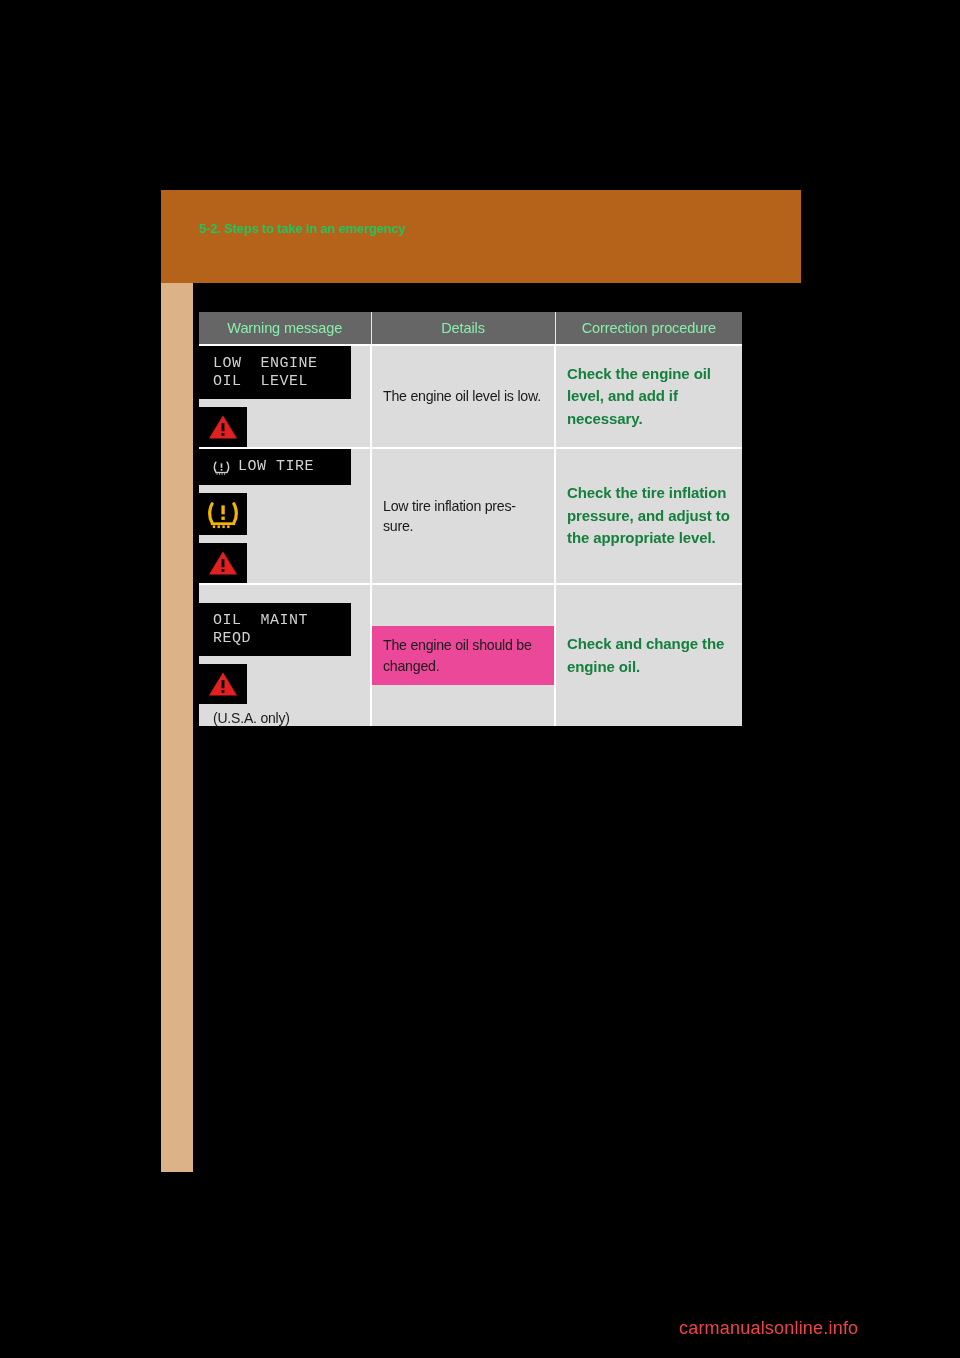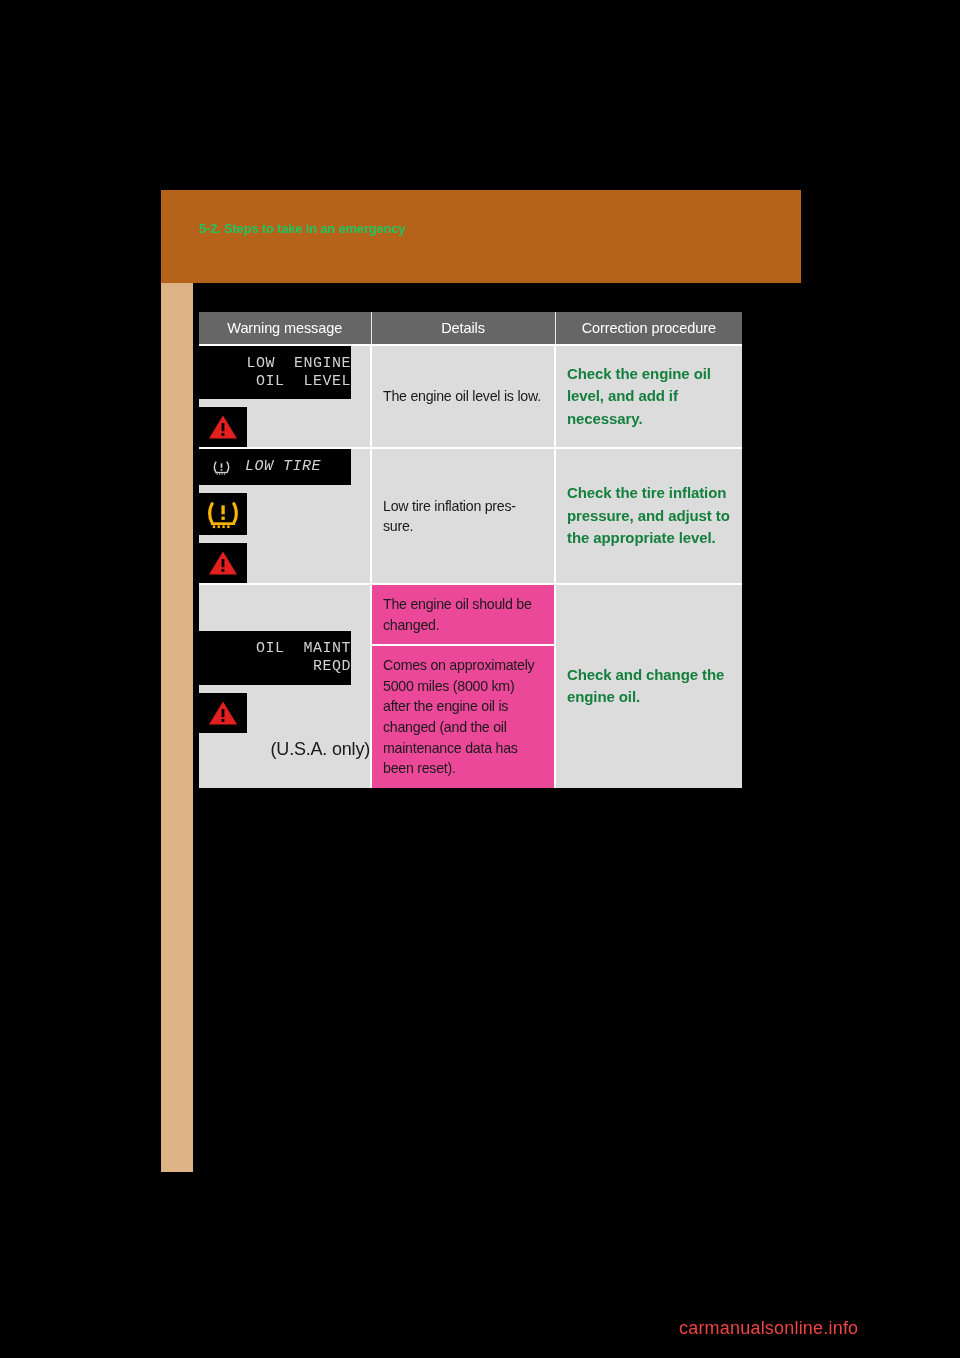--- a/index.html
+++ b/index.html
@@ -71,21 +71,21 @@
     border-collapse: collapse;
     table-layout: fixed;
     background: #dcdcdc;
   }
   .warning-table col.c1 { width: 172px; }
   .warning-table col.c2 { width: 184px; }
   .warning-table col.c3 { width: 187px; }
 
   .warning-table th {
     background: #666666;
-    color: #ffffff;
+    color: #86efac;
     font-weight: normal;
     font-size: 14.5px;
     height: 30px;
     text-align: center;
     vertical-align: middle;
     border-left: 1px solid #e8e8e8;
     letter-spacing: -0.1px;
   }
   .warning-table th:first-child { border-left: none; }
 
@@ -127,21 +127,20 @@
     border: none;
     border-top: 2px solid #ffffff;
     background: #ec4899;
     vertical-align: middle;
   }
   .subtable tr:first-child td { border-top: none; }
 
   
   .msg-cell {
     padding: 10px 0 10px 11px;
-    text-align: right;
   }
 
   .lcd {
     background: #000000;
     display: block;
     width: 152px;
     padding: 9px 0 9px 14px;
     box-sizing: border-box;
   }
   .lcd-line {
@@ -149,39 +148,39 @@
     font-size: 15px;
     line-height: 1.18;
     color: #d2d2d2;
     letter-spacing: 0.5px;
     white-space: pre;
     display: block;
   }
   .lcd-inline {
     display: flex;
     align-items: center;
-    gap: 15px;
-    font-style: italic;
+    gap: 8px;
   }
 
   .icon-box {
     background: #000000;
     width: 48px;
     height: 40px;
     display: flex;
     align-items: center;
     justify-content: center;
     margin-top: 8px;
   }
   .icon-box.tpms-box { height: 42px; }
 
   .usa-note {
-    font-size: 18px;
+    font-size: 14px;
     color: #1a1a1a;
     margin-top: 6px;
+    padding-left: 14px;
     letter-spacing: -0.2px;
   }
 </style>
 </head>
 <body>
 
 <div class="page-bg"></div>
 
 <div class="chapter-band"></div>
 <div class="chapter-title">5-2. Steps to take in an emergency</div>
@@ -289,25 +288,20 @@
         <div class="usa-note">(U.S.A. only)</div>
       </td>
       <td>
         <table class="subtable">
           <tbody>
               <tr>
             <td>
               <div class="cell-pad details-text">The engine oil should be changed.</div>
             </td>
           </tr>
-          <tr>
-            <td>
-              <div class="cell-pad details-text">Comes on approximately 5000 miles (8000 km) after the engine oil is changed (and the oil maintenance data has been reset).</div>
-            </td>
-          </tr>
         </tbody>
           </table>
       </td>
       <td>
         <div class="cell-pad correction-text">Check and change the engine oil.</div>
       </td>
     </tr>
 
   </tbody>
 </table>

